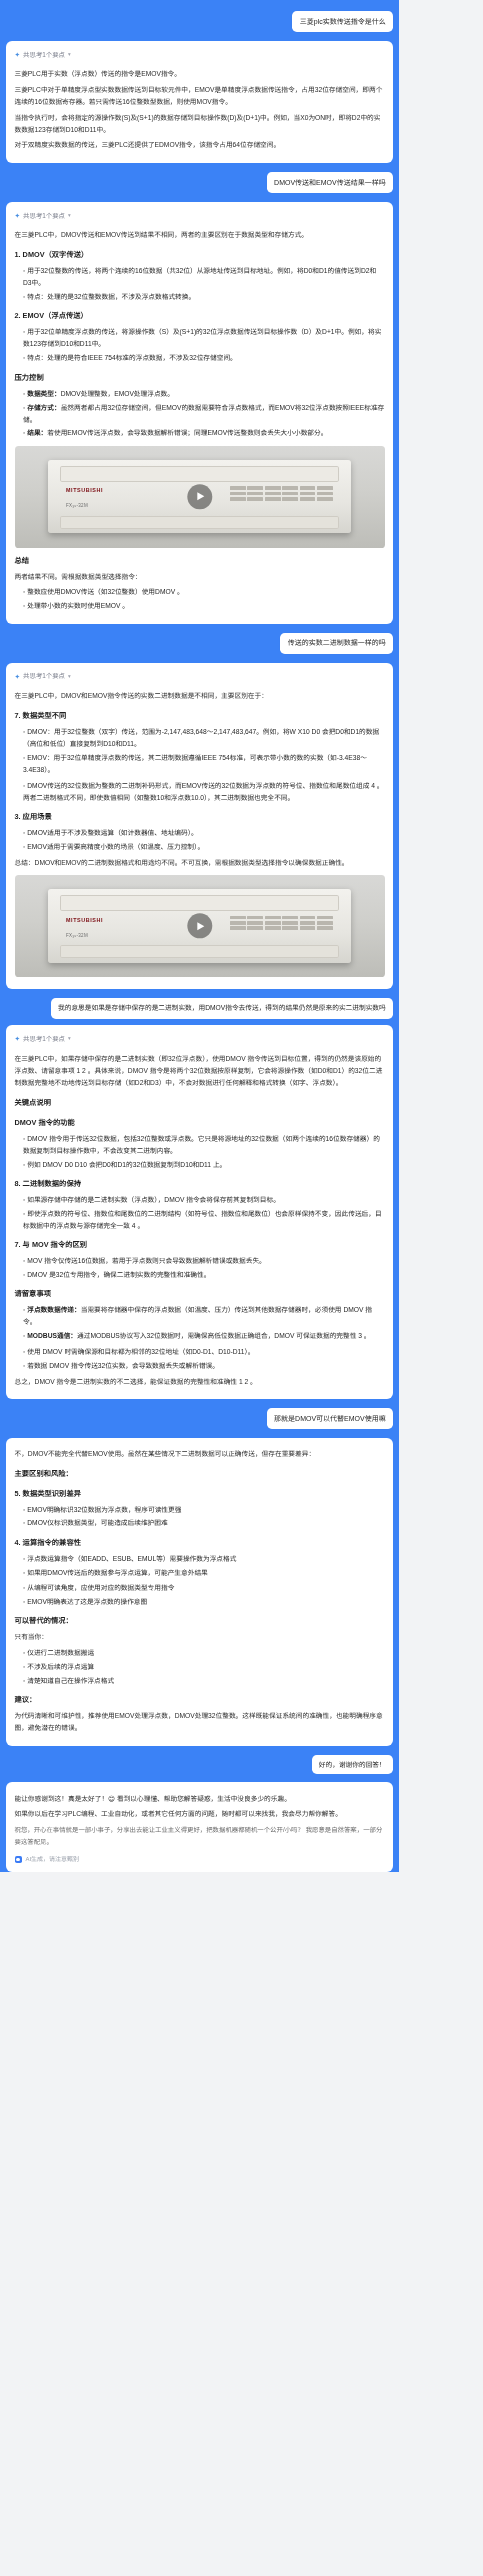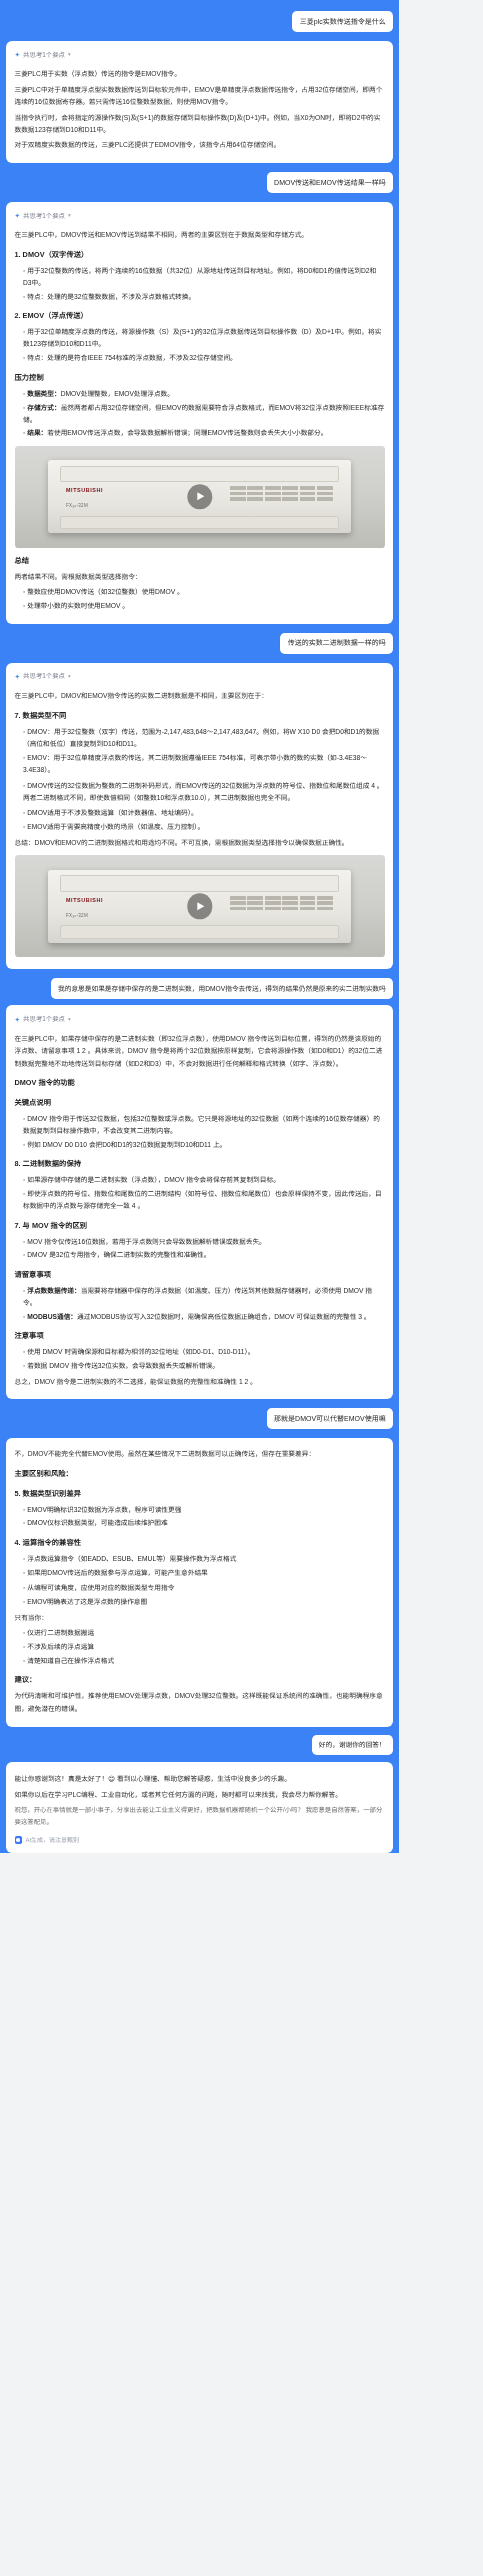--- a/index.html
+++ b/index.html
@@ -327,20 +327,21 @@
     <h3 class="sec">7. 数据类型不同</h3>
     <ul class="dash">
       <li>DMOV：用于32位整数（双字）传送，范围为-2,147,483,648～2,147,483,647。例如，将W X10 D0 会把D0和D1的数据（高位和低位）直接复制到D10和D11。</li>
       <li>EMOV：用于32位单精度浮点数的传送，其二进制数据遵循IEEE 754标准，可表示带小数的数的实数（如-3.4E38～3.4E38）。</li>
     </ul>
 
     <ul class="dash">
       <li>DMOV传送的32位数据为整数的二进制补码形式，而EMOV传送的32位数据为浮点数的符号位、指数位和尾数位组成 4 。两者二进制格式不同，即使数值相同（如整数10和浮点数10.0），其二进制数据也完全不同。</li>
     </ul>
 
+    <h3 class="sec">3. 应用场景</h3>
     <ul class="dash">
       <li>DMOV适用于不涉及整数运算（如计数器值、地址编码）。</li>
       <li>EMOV适用于需要高精度小数的场景（如温度、压力控制）。</li>
     </ul>
 
     <p class="para">总结：DMOV和EMOV的二进制数据格式和用途均不同。不可互换，需根据数据类型选择指令以确保数据正确性。</p>
 
     <div class="media">
       <div class="plc">
         <div class="topstrip"></div>
@@ -377,23 +378,23 @@
   </div>
 
   <div class="card">
     <div class="think-bar">
       <span class="sparkle">✦</span>
       <span>共思考1个要点</span>
       <span class="chev">▾</span>
     </div>
     <p class="para">在三菱PLC中，如果存储中保存的是二进制实数（即32位浮点数），使用DMOV 指令传送到目标位置，得到的仍然是该原始的浮点数、请留意事项 1 2 。具体来说，DMOV 指令是将两个32位数据按原样复制，它会将源操作数（如D0和D1）的32位二进制数据完整地不动地传送到目标存储（如D2和D3）中，不会对数据进行任何解释和格式转换（如字、浮点数）。</p>
 
+    <h3 class="sec">关键点说明</h3>
+
     <h3 class="sec">DMOV 指令的功能</h3>
-
-    <h3 class="sec">关键点说明</h3>
     <ul class="dash">
       <li>DMOV 指令用于传送32位数据，包括32位整数或浮点数。它只是将源地址的32位数据（如两个连续的16位数存储器）的数据复制到目标操作数中，不会改变其二进制内容。</li>
       <li>例如 DMOV D0 D10 会把D0和D1的32位数据复制到D10和D11 上。</li>
     </ul>
 
     <h3 class="sec">8. 二进制数据的保持</h3>
     <ul class="dash">
       <li>如果源存储中存储的是二进制实数（浮点数），DMOV 指令会将保存前其复制到目标。</li>
       <li>即使浮点数的符号位、指数位和尾数位的二进制结构（如符号位、指数位和尾数位）也会原样保持不变，因此传送后，目标数据中的浮点数与源存储完全一致 4 。</li>
     </ul>
@@ -403,21 +404,20 @@
       <li>MOV 指令仅传送16位数据，若用于浮点数则只会导致数据解析错误或数据丢失。</li>
       <li>DMOV 是32位专用指令，确保二进制实数的完整性和准确性。</li>
     </ul>
 
     <h3 class="sec">请留意事项</h3>
     <ul class="dash">
       <li><span class="b">浮点数数据传递：</span><span>当需要将存储器中保存的浮点数据（如温度、压力）传送到其他数据存储器时，必须使用 DMOV 指令。</span></li>
       <li><span class="b">MODBUS通信：</span><span>通过MODBUS协议写入32位数据时，需确保高低位数据正确组合，DMOV 可保证数据的完整性 3 。</span></li>
     </ul>
 
-    <h3 class="sec">注意事项</h3>
     <ul class="dash">
       <li>使用 DMOV 时需确保源和目标都为相邻的32位地址（如D0-D1、D10-D11）。</li>
       <li>若数据 DMOV 指令传送32位实数，会导致数据丢失或解析错误。</li>
     </ul>
 
     <p class="para">总之，DMOV 指令是二进制实数的不二选择，能保证数据的完整性和准确性 1 2 。</p>
   </div>
 
   <div class="user-row">
 
@@ -439,20 +439,21 @@
     <ul class="dash">
       <li>浮点数运算指令（如EADD、ESUB、EMUL等）需要操作数为浮点格式</li>
       <li>如果用DMOV传送后的数据参与浮点运算，可能产生意外结果</li>
     </ul>
 
     <ul class="dash">
       <li>从编程可读角度，应使用对应的数据类型专用指令</li>
       <li>EMOV明确表达了这是浮点数的操作意图</li>
     </ul>
 
+    <h3 class="sec">可以替代的情况：</h3>
     <p class="para">只有当你：</p>
     <ul class="dash">
       <li>仅进行二进制数据搬运</li>
       <li>不涉及后续的浮点运算</li>
       <li>清楚知道自己在操作浮点格式</li>
     </ul>
 
     <h3 class="sec">建议：</h3>
     <p class="para">为代码清晰和可维护性，推荐使用EMOV处理浮点数，DMOV处理32位整数。这样既能保证系统间的准确性，也能明确程序意图，避免潜在的错误。</p>
   </div>

